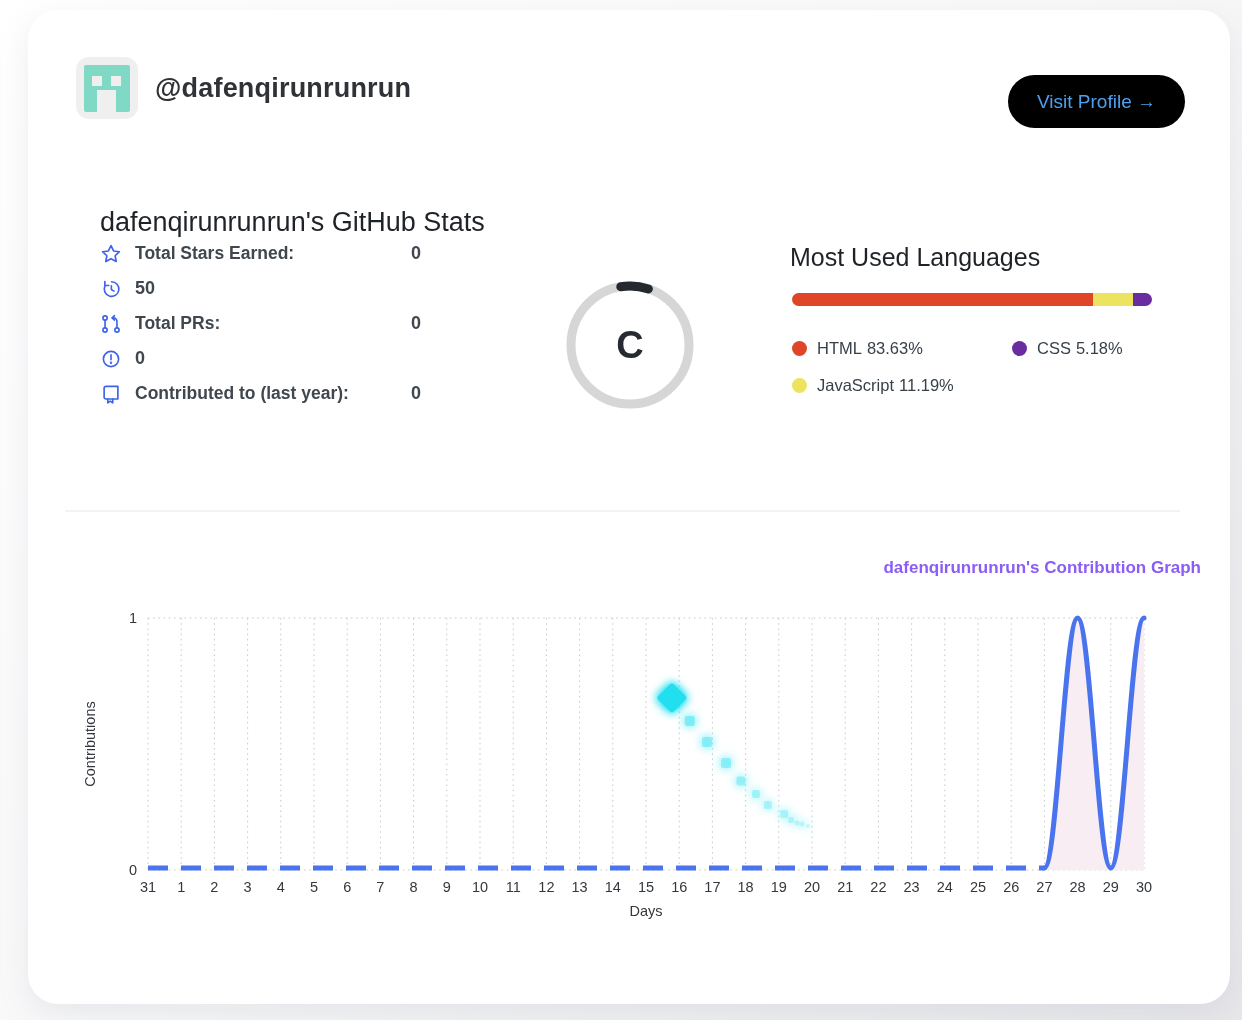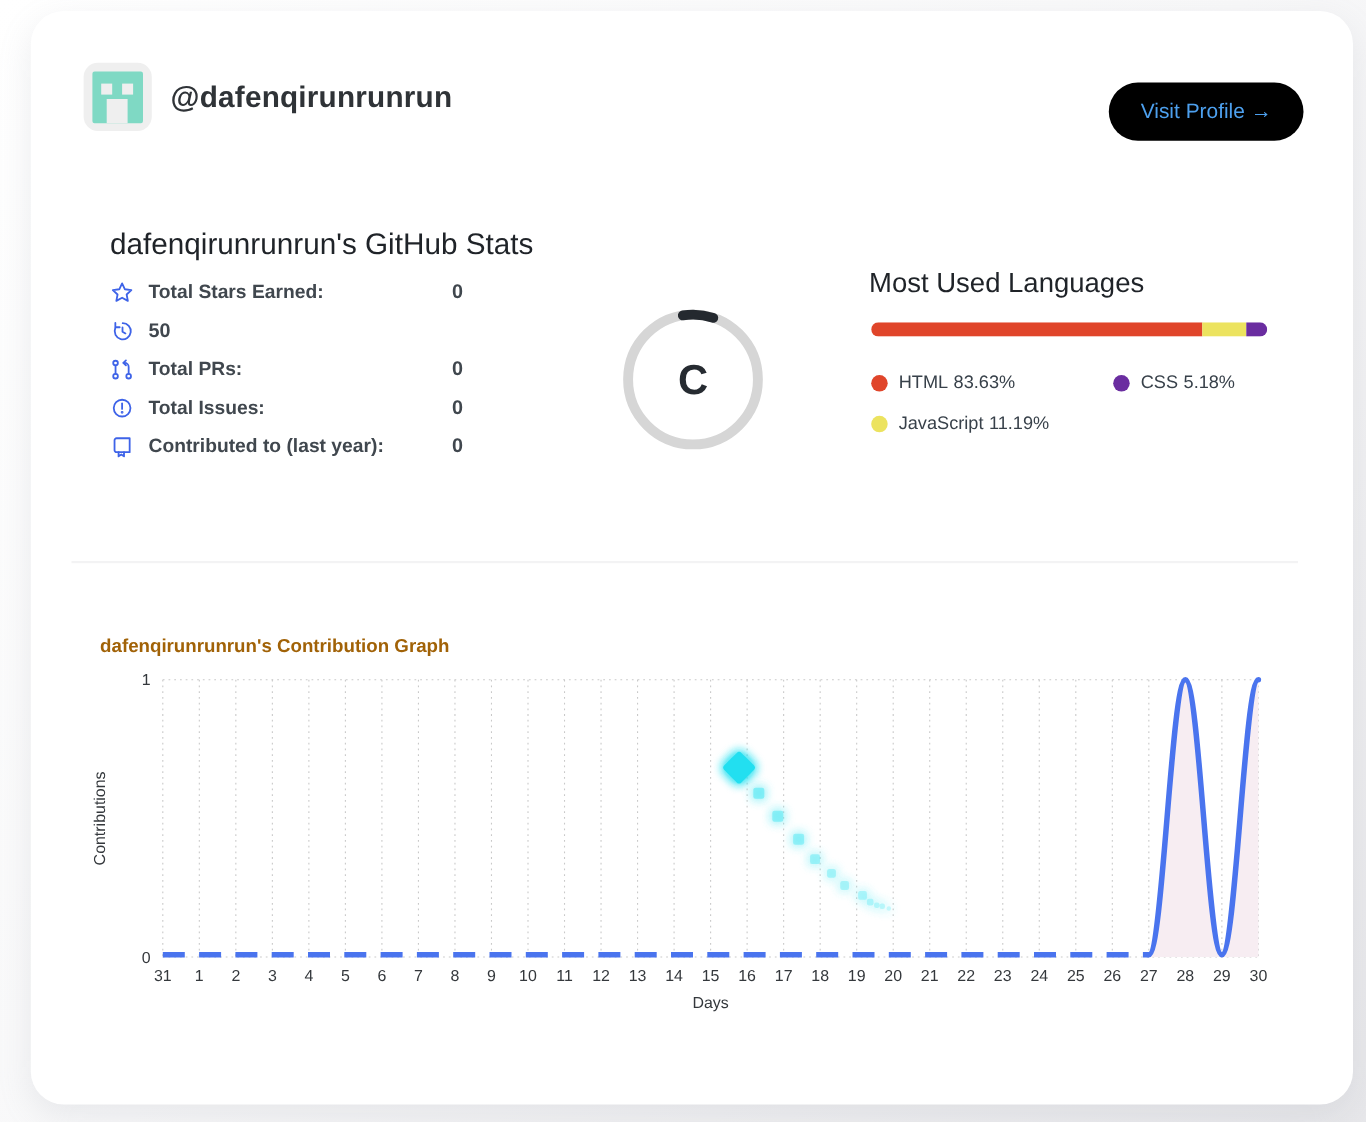--- a/index.html
+++ b/index.html
@@ -21,41 +21,41 @@
   .building .win { position:absolute; width:10px; height:10px; background:#efefef; top:11px; }
   .building .win.w1 { left:8px; } .building .win.w2 { left:27px; }
   .building .door { position:absolute; left:13px; bottom:0; width:19px; height:22px; background:#efefef; }
   .username { position:absolute; left:127px; top:47px; height:62px; display:flex; align-items:center;
     font-size:27px; font-weight:bold; color:#2f3337; letter-spacing:.2px; }
   .visit-btn { position:absolute; left:980px; top:65px; width:177px; height:53px;
     background:#000000; border:none; border-radius:27px; cursor:pointer;
     font-family:inherit; font-size:19px; font-weight:normal; color:#4da0ee; }
   
   .stats-title { position:absolute; left:72px; top:197px; font-size:27px; color:#1f2328; }
-  .stats-rows { position:absolute; left:72px; top:238px; width:370px; }
+  .stats-rows { position:absolute; left:72px; top:226px; width:370px; }
   .stat-row { display:flex; align-items:center; height:35px; }
   .stat-row .ic { width:22px; height:22px; margin-right:13px; flex:none; display:flex; }
   .stat-row .lbl { width:276px; font-size:17.5px; font-weight:bold; color:#40474e; }
   .stat-row .val { font-size:18px; font-weight:bold; color:#40474e; }
   .rank { position:absolute; left:532px; top:265px; }
   
   .langs-title { position:absolute; left:762px; top:233px; font-size:25px; color:#1f2328; }
   .lang-bar { position:absolute; left:764px; top:283px; width:360px; height:13px;
     border-radius:7px; overflow:hidden; display:flex; }
   .lang-bar .seg { height:100%; }
   .lang-legend { position:absolute; left:764px; top:320px; width:440px;
     display:grid; grid-template-columns:220px 220px; grid-auto-rows:37px; align-items:center; }
   .legend-item { display:flex; align-items:center; }
   .legend-item .dot { width:15px; height:15px; border-radius:50%; margin-right:10px; flex:none; }
   .legend-item .txt { font-size:16.5px; color:#38414a; }
   .legend-item .txt .pct { margin-left:5px;text-align:center; }
   .divider { position:absolute; left:37px; top:500px; width:1115px; height:2px; background:#f3f3f4; }
   
-  .chart-title { position:absolute; left:63px; top:568px; width:1110px; text-align:left;
-    font-size:17px; font-weight:bold; color:#a16207; }
+  .chart-title { position:absolute; left:63px; top:548px; width:1110px; text-align:right;
+    font-size:17px; font-weight:bold; color:#8b5cf6; }
   .chart-svg { position:absolute; left:57px; top:590px; }
   .tick { font-size:14.5px; fill:#34383c; font-family:"Liberation Sans","DejaVu Sans",sans-serif; }
   .axis-label { font-size:14.5px; fill:#34383c; font-family:"Liberation Sans","DejaVu Sans",sans-serif; }
   .rank-letter { font-size:38px; font-weight:bold; fill:#262b31; font-family:"Liberation Sans","DejaVu Sans",sans-serif; }
 </style>
 </head>
 <body>
 
 <div class="card">
 
@@ -106,21 +106,20 @@
       <span class="val">0</span>
     </div>
     <div class="stat-row">
       <span class="ic">
         <svg width="22" height="22" viewBox="0 0 24 24" fill="none" stroke="#3e63e8" stroke-width="1.8" stroke-linecap="round">
             <circle cx="12" cy="12" r="8.3"></circle>
             <path d="M12 7.4v5.4"></path>
             <circle cx="12" cy="16.2" r="0.5" fill="#3e63e8"></circle>
           </svg>
       </span>
-      <span class="lbl">Total Issues:</span>
       <span class="val">0</span>
     </div>
     <div class="stat-row">
       <span class="ic">
         <svg width="22" height="22" viewBox="0 0 24 24" fill="none" stroke="#3e63e8" stroke-width="1.8" stroke-linecap="round" stroke-linejoin="round">
             <path d="M19.5 17.5h-13a2 2 0 0 1-2-2V5.7a2 2 0 0 1 2-2h13z"></path>
             <path d="M8.5 17.5v4.2l2.7-1.9 2.7 1.9v-4.2"></path>
           </svg>
       </span>
       <span class="lbl">Contributed to (last year):</span>

